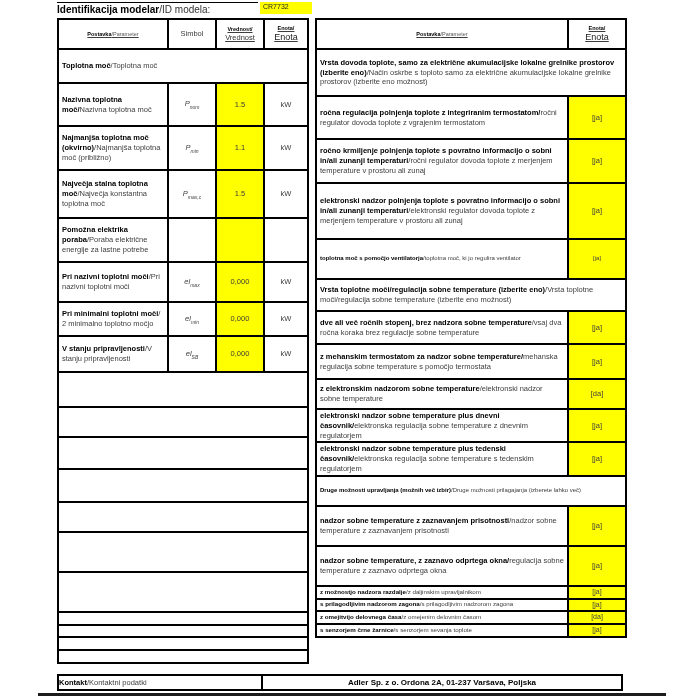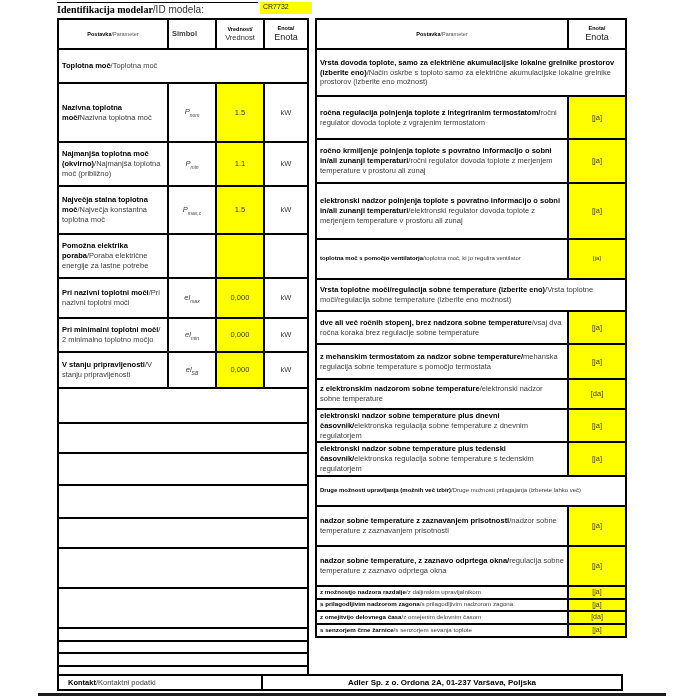--- a/index.html
+++ b/index.html
@@ -1,40 +1,40 @@
 <!DOCTYPE html>
 <html><head>
 <meta charset="utf-8">
 <style>
   html,body{margin:0;padding:0;background:#fff;}
   #page{position:relative;width:700px;height:700px;background:#fff;font-family:"Liberation Sans",sans-serif;overflow:hidden;}
   .topline{position:absolute;left:57px;top:2px;width:201px;height:1px;background:#000;}
   .title{position:absolute;left:57px;top:4px;font-size:10px;color:#333;white-space:nowrap;}
-  .title b{color:#000;font-family:Liberation Serif, serif;}
+  .title b{color:#000;}
   .model-box{position:absolute;left:260px;top:2px;width:52px;height:12px;background:#ffff00;font-size:7px;color:#222;padding:1px 3px;box-sizing:border-box;}
   table.tbl{position:absolute;border-collapse:collapse;table-layout:fixed;background:#fff;}
   table.tbl td{border:2px solid #000;padding:1px 3px;vertical-align:middle;font-size:7.5px;line-height:1.3;color:#3d3d3d;overflow:hidden;box-sizing:border-box;}
   td b{color:#000;font-weight:700;}
-  td.hc{text-align:center;font-size:5.5px;}
+  td.hc{text-align:center;font-size:5.5px;text-decoration:underline;}
   .hb{font-weight:700;color:#000;font-size:5.5px;}
   .hr{color:#555;font-size:5.5px;}
-  td.simbol{font-size:9px;font-weight:700;color:#000;vertical-align:top;text-align:left;}
+  td.simbol{font-size:9px;font-weight:400;color:#000;vertical-align:top;text-align:center;}
   .hm{font-size:7.5px;color:#333;}
   .hbig{font-size:9px;color:#222;}
   td.sym{text-align:center;font-style:italic;font-size:6.5px;color:#333;}
   td.sym sub{font-size:5px;}
   td.val{background:#ffff00;text-align:center;font-size:8.5px;color:#1a1a1a;}
   td.unit{text-align:center;font-size:8.5px;color:#2a2a2a;}
   td.jd{background:#ffff00;text-align:center;font-size:8px;color:#1a1a1a;}
   tr.small td{font-size:6px;}
   tr.tiny td{font-size:6.2px;padding:0 3px;line-height:1.1;}
   tr.tiny td.jd{font-size:7px;}
   td.tinylbl{font-size:5.8px;margin-top:40px;}
   .footer-row{position:absolute;left:57px;top:674px;width:568px;height:17px;display:flex;}
-  .footer-row .fc{border:2px solid #000;box-sizing:border-box;font-size:7.5px;color:#3d3d3d;padding:2px 9px;background:#fff;}
+  .footer-row .fc{border:2px solid #000;box-sizing:border-box;font-size:7.5px;color:#3d3d3d;padding:2px 0;background:#fff;}
   .footer-row .fc b{color:#000;}
   .fc.addr{text-align:center;font-weight:700;color:#000;font-size:8px;}
   .botline{position:absolute;left:38px;top:693px;width:628px;height:3px;background:#1c1c1c;}
 </style>
 </head>
 <body>
 
 <div id="page">
 
   <div class="topline"></div>
@@ -57,21 +57,21 @@
             <div class="hm">Vrednost</div>
           </td>
       <td class="hc">
             <div class="hb">Enota/</div>
             <div class="hbig">Enota</div>
           </td>
     </tr>
     <tr style="height:34px">
       <td colspan="4"><b>Toplotna moč</b><span>/Toplotna moč</span></td>
     </tr>
-    <tr style="height:59px">
+    <tr style="height:43px">
       <td><b>Nazivna toplotna moč/</b><span>Nazivna toplotna moč</span></td>
       <td class="sym"><i>P</i><sub>nom</sub></td>
       <td class="val">1.5</td>
       <td class="unit">kW</td>
     </tr>
     <tr style="height:44px">
       <td><b>Najmanjša toplotna moč (okvirno)</b><span>/Najmanjša toplotna moč (približno)</span></td>
       <td class="sym"><i>P</i><sub>min</sub></td>
       <td class="val">1.1</td>
       <td class="unit">kW</td>

